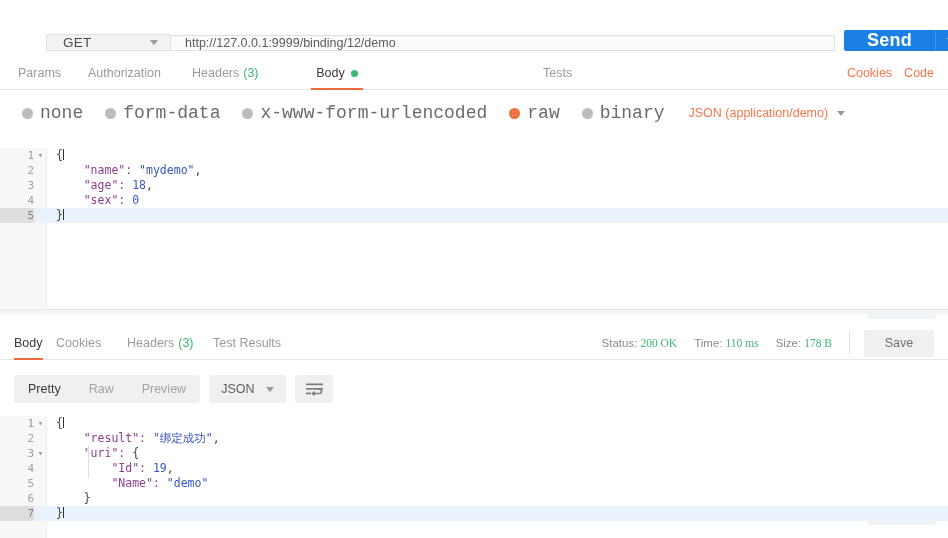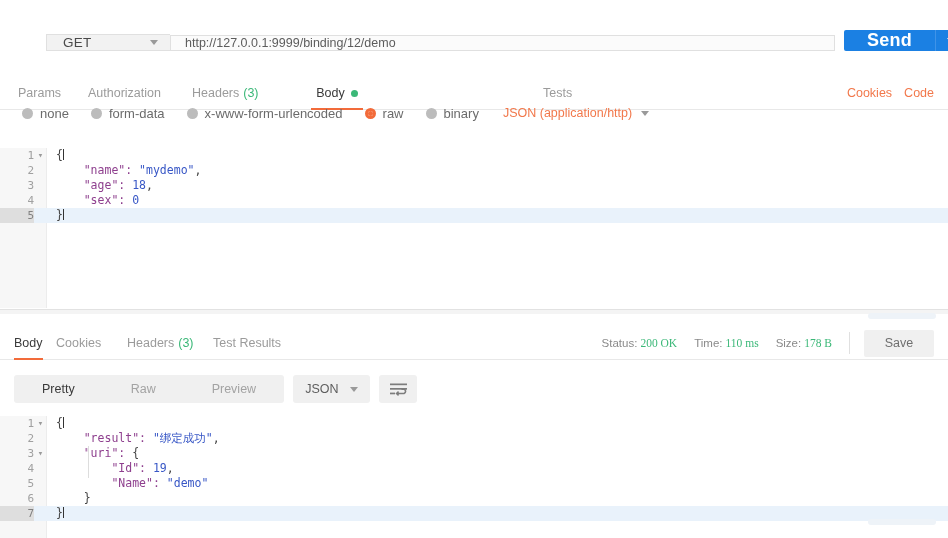--- a/index.html
+++ b/index.html
@@ -69,21 +69,21 @@
   }
   .send-caret {
     width: 0; height: 0;
     border-left: 4.5px solid transparent;
     border-right: 4.5px solid transparent;
     border-top: 5px solid #ffffff;
   }
 
   
   .req-tabs {
-    position: absolute; left: 0; top: 76px;
+    position: absolute; left: 0; top: 56px;
     width: 948px; height: 34px;
     border-bottom: 1px solid #e8e8e8;
   }
   .tab {
     position: absolute; top: 0; height: 34px;
     display: flex; align-items: center;
     font-size: 12.5px; color: #9b9b9b;
     white-space: nowrap;
   }
   .tab.active { color: #3a3a3a; }
@@ -125,21 +125,21 @@
     background: #ffffff;
     border: 3px solid #f26b3a;
     width: 11px; height: 11px;
   }
   .radio-item.checked .radio-dot::after {
     content: ""; position: absolute;
     left: 0; top: 0; right: 0; bottom: 0;
     border-radius: 50%;
     background: #f26b3a;
   }
-  .radio-label { font-size: 13px; color: #6b6b6b; }
+  .radio-label { font-size: 18px; color: #6b6b6b; font-family: Liberation Mono, monospace; }
   .json-select {
     display: flex; align-items: center; gap: 9px;
     margin-left: 2px;
   }
   .json-select .jl { font-size: 12.5px; color: #f2784b; }
 
   
   .editor {
     position: absolute;
     background: #ffffff;
@@ -230,21 +230,21 @@
     position: absolute; left: 14px; top: 374px;
     height: 30px; display: flex; align-items: center; gap: 9px;
   }
   .seg {
     display: flex; align-items: stretch;
     background: #f0f0f0; border-radius: 3px;
     height: 28px;
   }
   .seg-item {
     display: flex; align-items: center;
-    padding: 0 28px;
+    padding: 0 14px;
     font-size: 12.5px; color: #a3a3a3;
   }
   .seg-item.active { color: #3a3a3a; }
   .sel-box {
     display: flex; align-items: center; gap: 12px;
     background: #f0f0f0; border-radius: 3px;
     height: 28px; padding: 0 12px;
     font-size: 12.5px; color: #5e5e5e;
   }
   .wrap-btn {
@@ -320,21 +320,21 @@
     </div>
     <div class="radio-item checked">
       <span class="radio-dot"></span>
       <span class="radio-label">raw</span>
     </div>
     <div class="radio-item">
       <span class="radio-dot"></span>
       <span class="radio-label">binary</span>
     </div>
     <div class="json-select">
-      <span class="jl">JSON (application/http)</span>
+      <span class="jl">JSON (application/demo)</span>
       <span class="caret"></span>
     </div>
   </div>
 
   <div class="editor" style="left:0;top:148px;width:948px;height:160px;">
     <div class="gutter"></div>
     <div class="lines" id="req-lines">
         <div class="line"><span class="num">1</span><span class="fold">▾</span><span class="code"><span class="p">{</span><span class="caret-bar"></span></span></div>
         <div class="line"><span class="num">2</span><span class="code"><span class="k">    "name": </span><span class="s">"mydemo"</span><span class="p">,</span></span></div>
         <div class="line"><span class="num">3</span><span class="code"><span class="k">    "age": </span><span class="n">18</span><span class="p">,</span></span></div>

